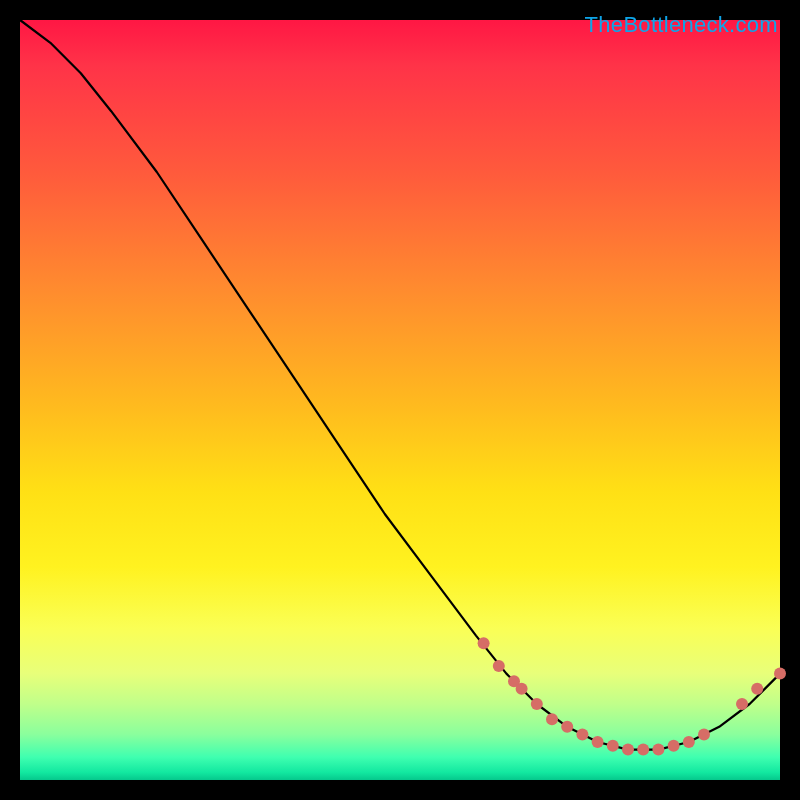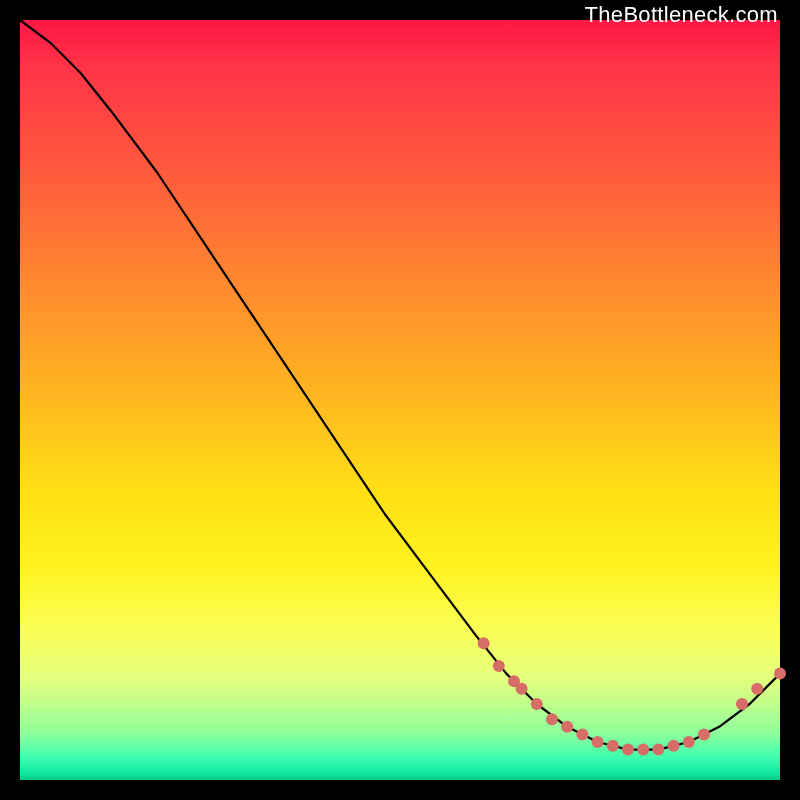--- a/index.html
+++ b/index.html
@@ -37,24 +37,24 @@
       #e8ff7a 86%,
       #c0ff8a 90%,
       #8aff9d 94%,
       #3fffb0 97%,
       #12e8a0 99%,
       #05c88c 100%
     );
   }
   .watermark {
     position: absolute;
-    top: 2px;
+    top: 12px;
     right: 22px;
     font-size: 22px;
-    color: #ffffff;
+    color: #0ea5e9;
     font-weight: 400;
     letter-spacing: 0.3px;
     user-select: none;
   }
   svg.curve {
     position: absolute;
     left: 0;
     top: 0;
     width: 760px;
     height: 760px;

